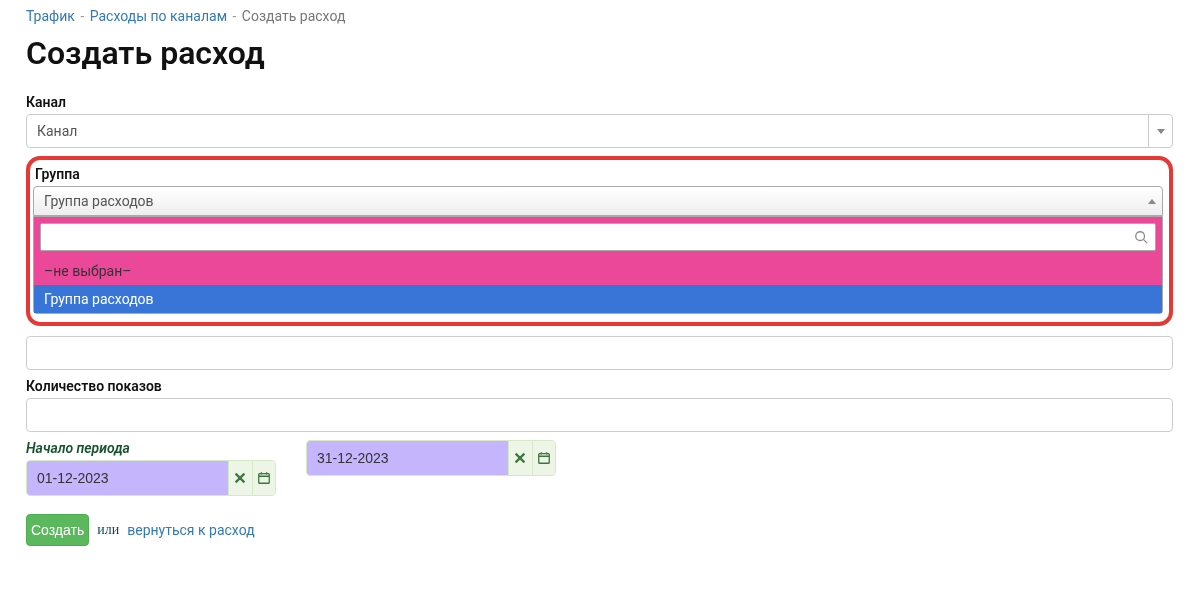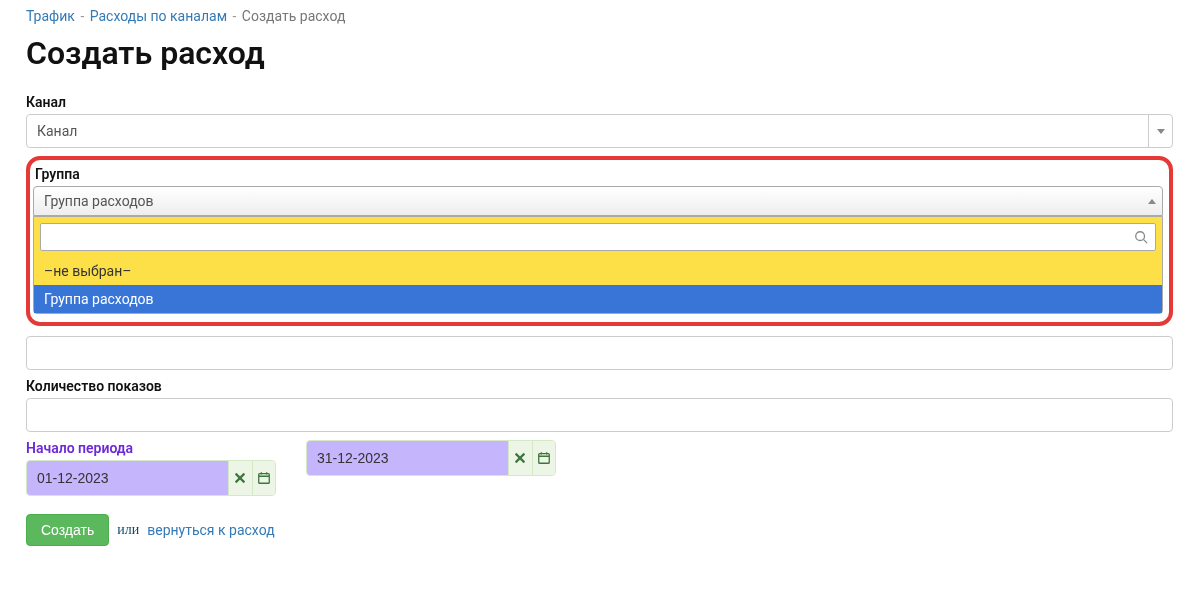--- a/index.html
+++ b/index.html
@@ -33,21 +33,21 @@
     color: #111;
   }
   .form-group { margin-bottom: 8px; }
   .form-label {
     font-weight: 600;
     font-size: 14px;
     color: #111;
     margin-bottom: 4px;
     display: block;
   }
-  .form-label.success { color: #6d28d9; }
+  .form-label.success { color: #14532d; font-style: italic; }
   .form-control {
     width: 100%;
     height: 34px;
     padding: 6px 12px;
     font-size: 14px;
     color: #555;
     background: #fff;
     border: 1px solid #ccc;
     border-radius: 4px;
   }
@@ -107,21 +107,21 @@
   }
   .select2-open .arrow-box2 {
     position: absolute; right: 6px; top: 0;
     height: 100%;
     display: flex; align-items: center;
   }
   .dropdown-panel {
     border: 1px solid #aaa;
     border-top: 1px solid #aaa;
     border-radius: 0 0 4px 4px;
-    background: #fde047;
+    background: #ec4899;
   }
   .search-wrap {
     padding: 6px;
     position: relative;
   }
   .search-input {
     width: 100%;
     height: 28px;
     border: 1px solid #aaa;
     border-radius: 2px;
@@ -176,21 +176,21 @@
     cursor: pointer;
   }
   .ig-btn svg { width: 14px; height: 14px; }
 
   .actions { margin-top: 18px; display: flex; align-items: center; gap: 8px; }
   .btn-create {
     background: #5cb85c;
     color: #fff;
     border: 1px solid #4cae4c;
     border-radius: 4px;
-    padding: 7px 14px;
+    padding: 7px 4px;
     font-size: 14px;
     cursor: pointer;
   }
   .actions .or { color: #0c4a6e; font-family: Liberation Serif, serif; }
   .actions a { color: #337ab7; text-decoration: none; }
 </style>
 </head>
 <body>
 
 <div class="breadcrumbs">

